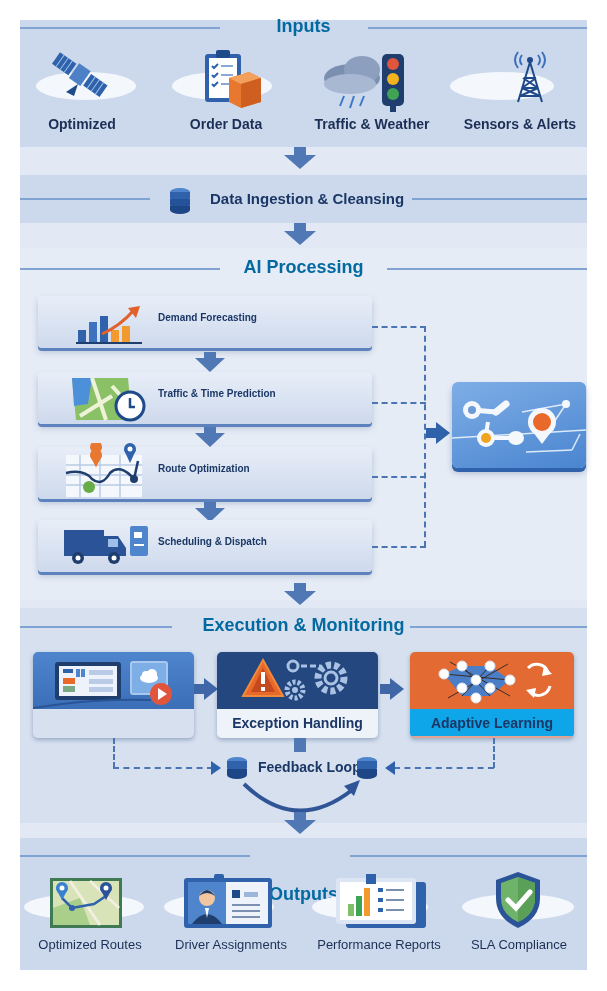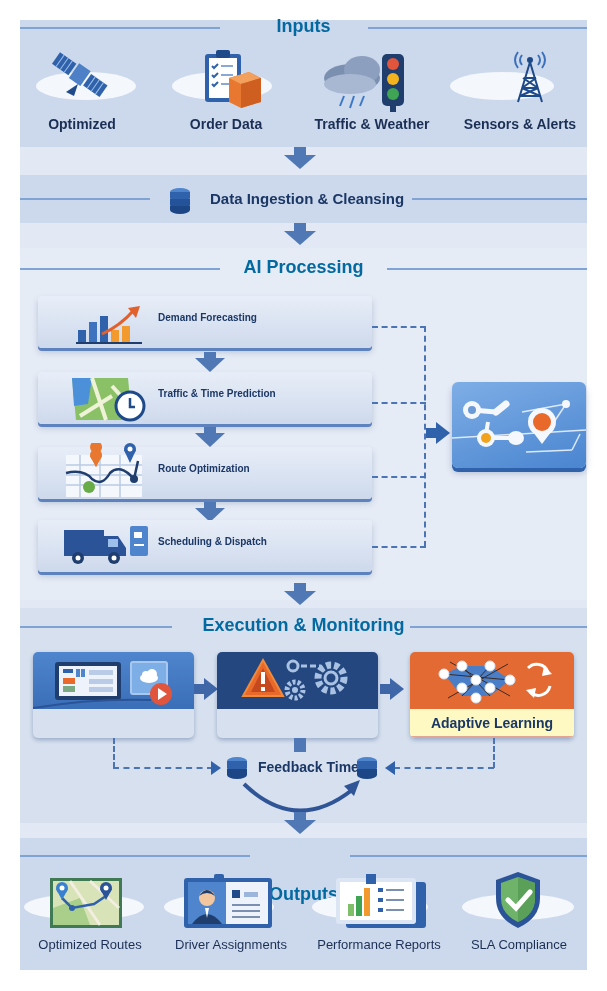--- a/index.html
+++ b/index.html
@@ -290,20 +290,21 @@
       <rect x="44" y="20" width="4" height="12" fill="#ffffff"></rect>
       <rect x="44" y="35" width="4" height="4" fill="#ffffff"></rect>
       <circle cx="76" cy="14" r="5" fill="none" stroke="#a9c2e4" stroke-width="3"></circle>
       <line x1="84" y1="14" x2="104" y2="14" stroke="#a9c2e4" stroke-width="3" stroke-dasharray="6 3"></line>
       <circle cx="78" cy="38" r="8" fill="none" stroke="#a9c2e4" stroke-width="5" stroke-dasharray="3 2"></circle>
       <circle cx="78" cy="38" r="3" fill="#a9c2e4"></circle>
       <circle cx="114" cy="26" r="13" fill="none" stroke="#a9c2e4" stroke-width="7" stroke-dasharray="5 3"></circle>
       <circle cx="114" cy="26" r="6" fill="#24477f" stroke="#a9c2e4" stroke-width="3"></circle>
     </svg>
   </div>
+  <div class="bottom">Exception Handling</div>
 </div>
 
 <svg style="position:absolute;left:380px;top:678px;" width="24" height="22" viewBox="0 0 24 22">
   <rect x="0" y="6" width="12" height="10" fill="#3f67a8"></rect>
   <polygon points="10,0 24,11 10,22" fill="#3f67a8"></polygon>
 </svg>
 
 <div class="exec-card" style="left:410px;width:164px;">
   <div class="top" style="background:#e46a34;">
     <svg width="164" height="57" viewBox="0 0 164 57">
@@ -324,41 +325,41 @@
           <circle cx="80" cy="36" r="5"></circle>
         <circle cx="66" cy="46" r="5"></circle>
           <circle cx="100" cy="28" r="5"></circle>
       </g>
       <path d="M118 16 A12 12 0 0 1 138 20" stroke="#ffffff" stroke-width="3" fill="none"></path>
       <polygon points="134,14 142,22 132,24" fill="#ffffff"></polygon>
       <path d="M140 34 A12 12 0 0 1 120 40" stroke="#ffffff" stroke-width="3" fill="none"></path>
       <polygon points="124,46 116,38 126,36" fill="#ffffff"></polygon>
     </svg>
   </div>
-  <div class="bottom" style="background:#fef9c3;box-shadow:inset 0 -2px 0 #e0a594;">Adaptive Learning</div>
+  <div class="bottom" style="background:#0ea5e9;box-shadow:inset 0 -2px 0 #e0a594;">Adaptive Learning</div>
 </div>
 
 <div style="position:absolute;left:294px;top:738px;width:12px;height:14px;background:#4f78b4;"></div>
 <div class="dash-v" style="left:113px;top:738px;height:30px;"></div>
 <div class="dash-h" style="left:113px;top:767px;width:100px;"></div>
 <svg style="position:absolute;left:211px;top:761px;" width="10" height="14" viewBox="0 0 10 14">
     <polygon points="0,0 10,7 0,14" fill="#2f62ab"></polygon>
   </svg>
 <div class="dash-v" style="left:493px;top:738px;height:30px;"></div>
 <div class="dash-h" style="left:394px;top:767px;width:100px;"></div>
 <svg style="position:absolute;left:385px;top:761px;" width="10" height="14" viewBox="0 0 10 14">
     <polygon points="10,0 0,7 10,14" fill="#2f62ab"></polygon>
   </svg>
 
 <svg style="position:absolute;left:226px;top:756px;" width="22" height="24" viewBox="0 0 22 24">
   <ellipse cx="11" cy="5" rx="10" ry="4" fill="#4f85cc"></ellipse>
   <path d="M1 5 v7 a10 4 0 0 0 20 0 v-7" fill="#2f62ab"></path>
   <path d="M1 13 v6 a10 4 0 0 0 20 0 v-6" fill="#1d4687"></path>
 </svg>
-<div style="position:absolute;left:258px;top:759px;font-size:14px;font-weight:bold;color:#1b3766;">Feedback Time</div>
+<div style="position:absolute;left:258px;top:759px;font-size:14px;font-weight:bold;color:#1b3766;">Feedback Loop</div>
 <svg style="position:absolute;left:356px;top:756px;" width="22" height="24" viewBox="0 0 22 24">
   <ellipse cx="11" cy="5" rx="10" ry="4" fill="#4f85cc"></ellipse>
   <path d="M1 5 v7 a10 4 0 0 0 20 0 v-7" fill="#2f62ab"></path>
   <path d="M1 13 v6 a10 4 0 0 0 20 0 v-6" fill="#1d4687"></path>
 </svg>
 <svg style="position:absolute;left:236px;top:780px;" width="130" height="40" viewBox="0 0 130 40">
   <path d="M8 4 Q60 54 116 10" stroke="#2f5596" stroke-width="4" fill="none"></path>
   <polygon points="108,6 124,0 118,16" fill="#2f5596"></polygon>
 </svg>
 

